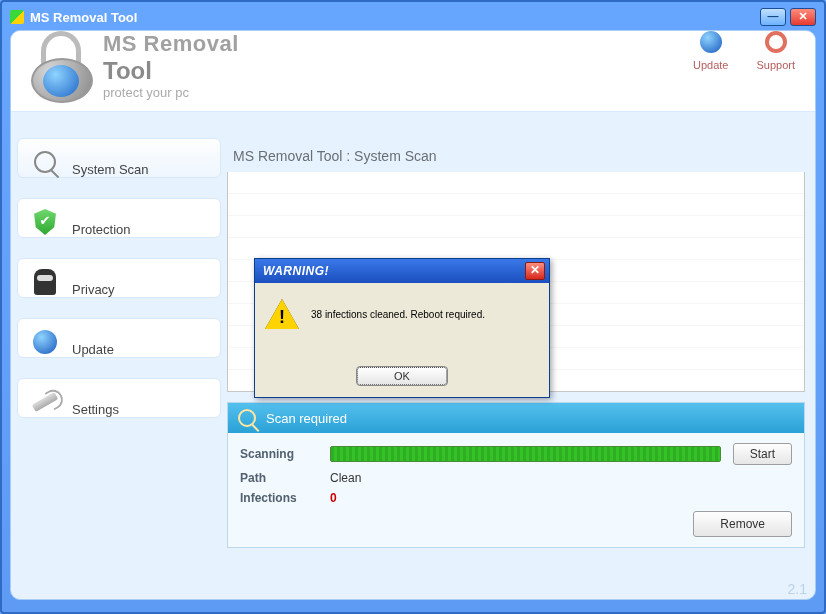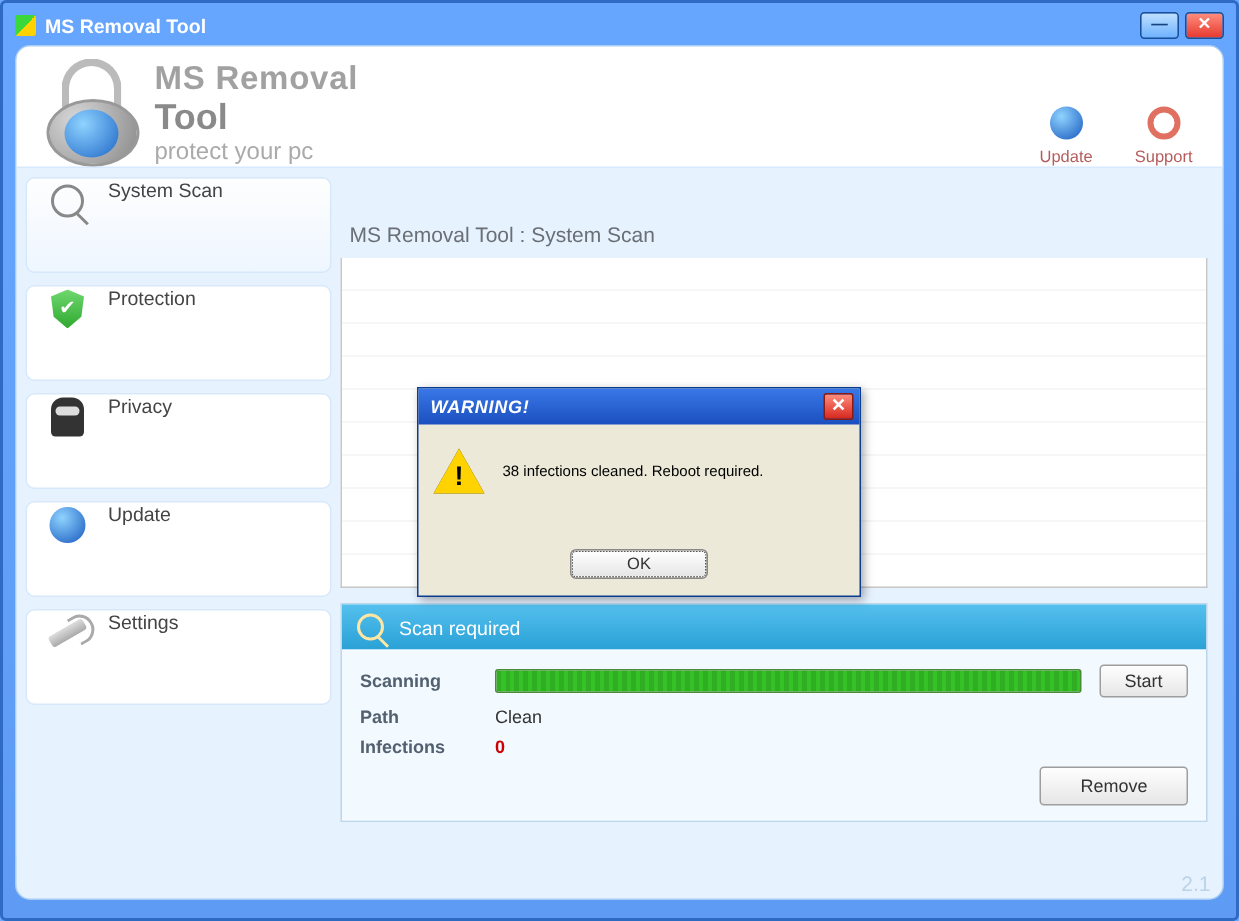--- a/index.html
+++ b/index.html
@@ -11,41 +11,41 @@
   
   .titlebar { height:26px; display:flex; align-items:center; padding:0 6px; color:#fff; font-size:13px; font-weight:bold; }
   .titlebar .flag { width:14px; height:14px; background:linear-gradient(135deg,#3ad83a 0 50%,#ffd200 50% 100%); border-radius:2px; margin-right:6px; }
   .titlebar .spacer{flex:1;}
   .win-btn { width:26px; height:18px; margin-left:4px; border:1px solid #1a4f95; border-radius:3px; background:linear-gradient(#bfe0ff,#6eb2ff); color:#15457e; font-size:11px; line-height:14px; text-align:center; cursor:pointer; }
   .win-btn.close-x{ background:linear-gradient(#ff8d7e,#e63a2f); color:#fff; font-weight:bold;}
 
   
   .card { background:#e7f2ff; border-radius:10px; height:570px; margin:0 6px 6px 6px; border:1px solid #a9ccf4; overflow:hidden; position:relative; }
 
-  .header-area { height:81px; background:#fff; border-bottom:1px solid #d6e9ff; display:flex; align-items:flex-end; padding:0 20px; }
+  .header-area { height:81px; background:#fff; border-bottom:1px solid #d6e9ff; display:flex; align-items:flex-start; padding:0 20px; }
   .lock-icon { width:62px; height:72px; position:relative; margin-right:10px; }
   .lock-icon .shackle{position:absolute;top:0;left:10px;width:40px;height:40px;border:5px solid #bbb;border-bottom:none;border-radius:20px 20px 0 0;}
   .lock-icon .body{position:absolute;bottom:0;left:0;width:62px;height:45px;border-radius:50%/50%;background:radial-gradient(circle at 30% 30%,#d8d8d8,#888);border:2px solid #999;}
   .lock-icon .globe{position:absolute;bottom:6px;left:12px;width:36px;height:32px;border-radius:50%;background:radial-gradient(circle at 35% 30%,#8fd3ff,#1e66c7);}
   .title-block .line1{font-size:22px;font-weight:bold;color:#a1a1a1;letter-spacing:0.5px;}
   .title-block .line2{font-size:24px;font-weight:bold;color:#8a8a8a;}
-  .title-block .tagline{font-size:16px;color:#aaa;}
+  .title-block .tagline{font-size:13px;color:#aaa;}
   .header-actions{margin-left:auto;display:flex;gap:28px;}
   .header-action{display:flex;flex-direction:column;align-items:center;font-size:11px;color:#b55c5c;cursor:pointer;}
   .ha-icon{width:22px;height:22px;border-radius:50%;margin-bottom:6px;}
   .ha-icon.globe{background:radial-gradient(circle at 35% 30%,#8fd3ff,#1758bd);}
   .ha-icon.life{background:#fff;border:4px solid #e07060;border-radius:50%;position:relative;}
   .ha-icon.life::before,.ha-icon.life::after{content:"";position:absolute;background:#fff;}
   
   
   .body-split{display:flex;height:calc(100% - 110px);}
 
   
   .sidebar{width:210px;padding:6px 0 6px 6px;background:#e7f2ff;}
-  .side-item{height:64px;margin-bottom:8px;background:#fff;border:1px solid #d7e8fb;border-radius:6px;display:flex;align-items:flex-start;padding:0 12px;cursor:pointer;gap:12px;}
+  .side-item{height:40px;margin-bottom:8px;background:#fff;border:1px solid #d7e8fb;border-radius:6px;display:flex;align-items:flex-end;padding:0 12px;cursor:pointer;gap:12px;margin-top:20px;}
   .side-item.active{background:linear-gradient(#fefefe,#eef6ff);}
   .side-icon{width:30px;height:30px;display:flex;align-items:center;justify-content:center;}
   .side-label{font-size:13px;color:#444;}
   
   .ic-scan{width:22px;height:22px;border:2px solid #888;border-radius:50%;position:relative;}
   .ic-scan::after{content:"";position:absolute;width:10px;height:2px;background:#888;bottom:-4px;right:-6px;transform:rotate(45deg);}
   .ic-shield{width:22px;height:26px;background:linear-gradient(#6fd86f,#2fa82f);clip-path:polygon(50% 0,100% 18%,92% 70%,50% 100%,8% 70%,0 18%);position:relative;}
   .ic-shield::after{content:"✔";position:absolute;inset:0;color:#fff;font-size:13px;text-align:center;line-height:24px;}
   .ic-privacy{width:22px;height:26px;background:#333;border-radius:8px 8px 3px 3px;position:relative;}
   .ic-privacy::before{content:"";position:absolute;top:6px;left:3px;width:16px;height:6px;background:#ddd;border-radius:3px;}
@@ -72,21 +72,21 @@
   .progress-bar{flex:1;height:16px;border:1px solid #4a8b37;background:repeating-linear-gradient(90deg,#2fae23 0 3px,#35c227 3px 6px);border-radius:2px;}
   .btn{background:linear-gradient(#fefefe,#e6e6e6);border:1px solid #9e9e9e;border-radius:3px;padding:3px 16px;font-size:12px;color:#333;cursor:pointer;}
   .scan-row .val{color:#333;}
   .scan-row .val.red{color:#cc0000;font-weight:bold;}
   .scan-actions{display:flex;justify-content:flex-end;gap:14px;margin-top:6px;}
   .btn.wide{padding:5px 26px;}
 
   .corner-ver{position:absolute;right:8px;bottom:2px;font-size:14px;color:#bcd2e6;}
 
   
-  .dialog{position:absolute;left:276px;top:256px;width:296px;border:1px solid #0b3e8e;background:#ece9d8;box-shadow:2px 2px 6px rgba(0,0,0,.35);z-index:50;}
+  .dialog{position:absolute;left:252px;top:256px;width:296px;border:1px solid #0b3e8e;background:#ece9d8;box-shadow:2px 2px 6px rgba(0,0,0,.35);z-index:50;}
   .dlg-title{height:24px;background:linear-gradient(#3a78e7,#1b4fbf);display:flex;align-items:center;padding:0 4px 0 8px;}
   .dlg-title span{color:#fff;font-size:12px;font-weight:bold;font-style:italic;letter-spacing:0.5px;}
   .dlg-close{margin-left:auto;width:20px;height:18px;background:linear-gradient(#ff8d7e,#d7281d);border:1px solid #8a1b14;border-radius:2px;color:#fff;font-size:12px;font-weight:bold;line-height:15px;text-align:center;cursor:pointer;}
   .dlg-body{padding:16px 10px 10px;display:flex;align-items:center;gap:12px;}
   .warn-tri{width:0;height:0;border-left:17px solid transparent;border-right:17px solid transparent;border-bottom:30px solid #ffd300;position:relative;filter:drop-shadow(0 0 0.5px #333);}
   .warn-tri::after{content:"!";position:absolute;left:-4px;top:8px;width:8px;text-align:center;font-size:18px;font-weight:bold;color:#000;}
   .dlg-msg{font-size:10px;color:#000;}
   .dlg-actions{display:flex;justify-content:center;padding:0 0 12px;margin-top:28px;}
   .dlg-actions .btn{border:1px dotted #555;outline:1px solid #888;padding:2px 36px;font-size:11px;}
 </style>

